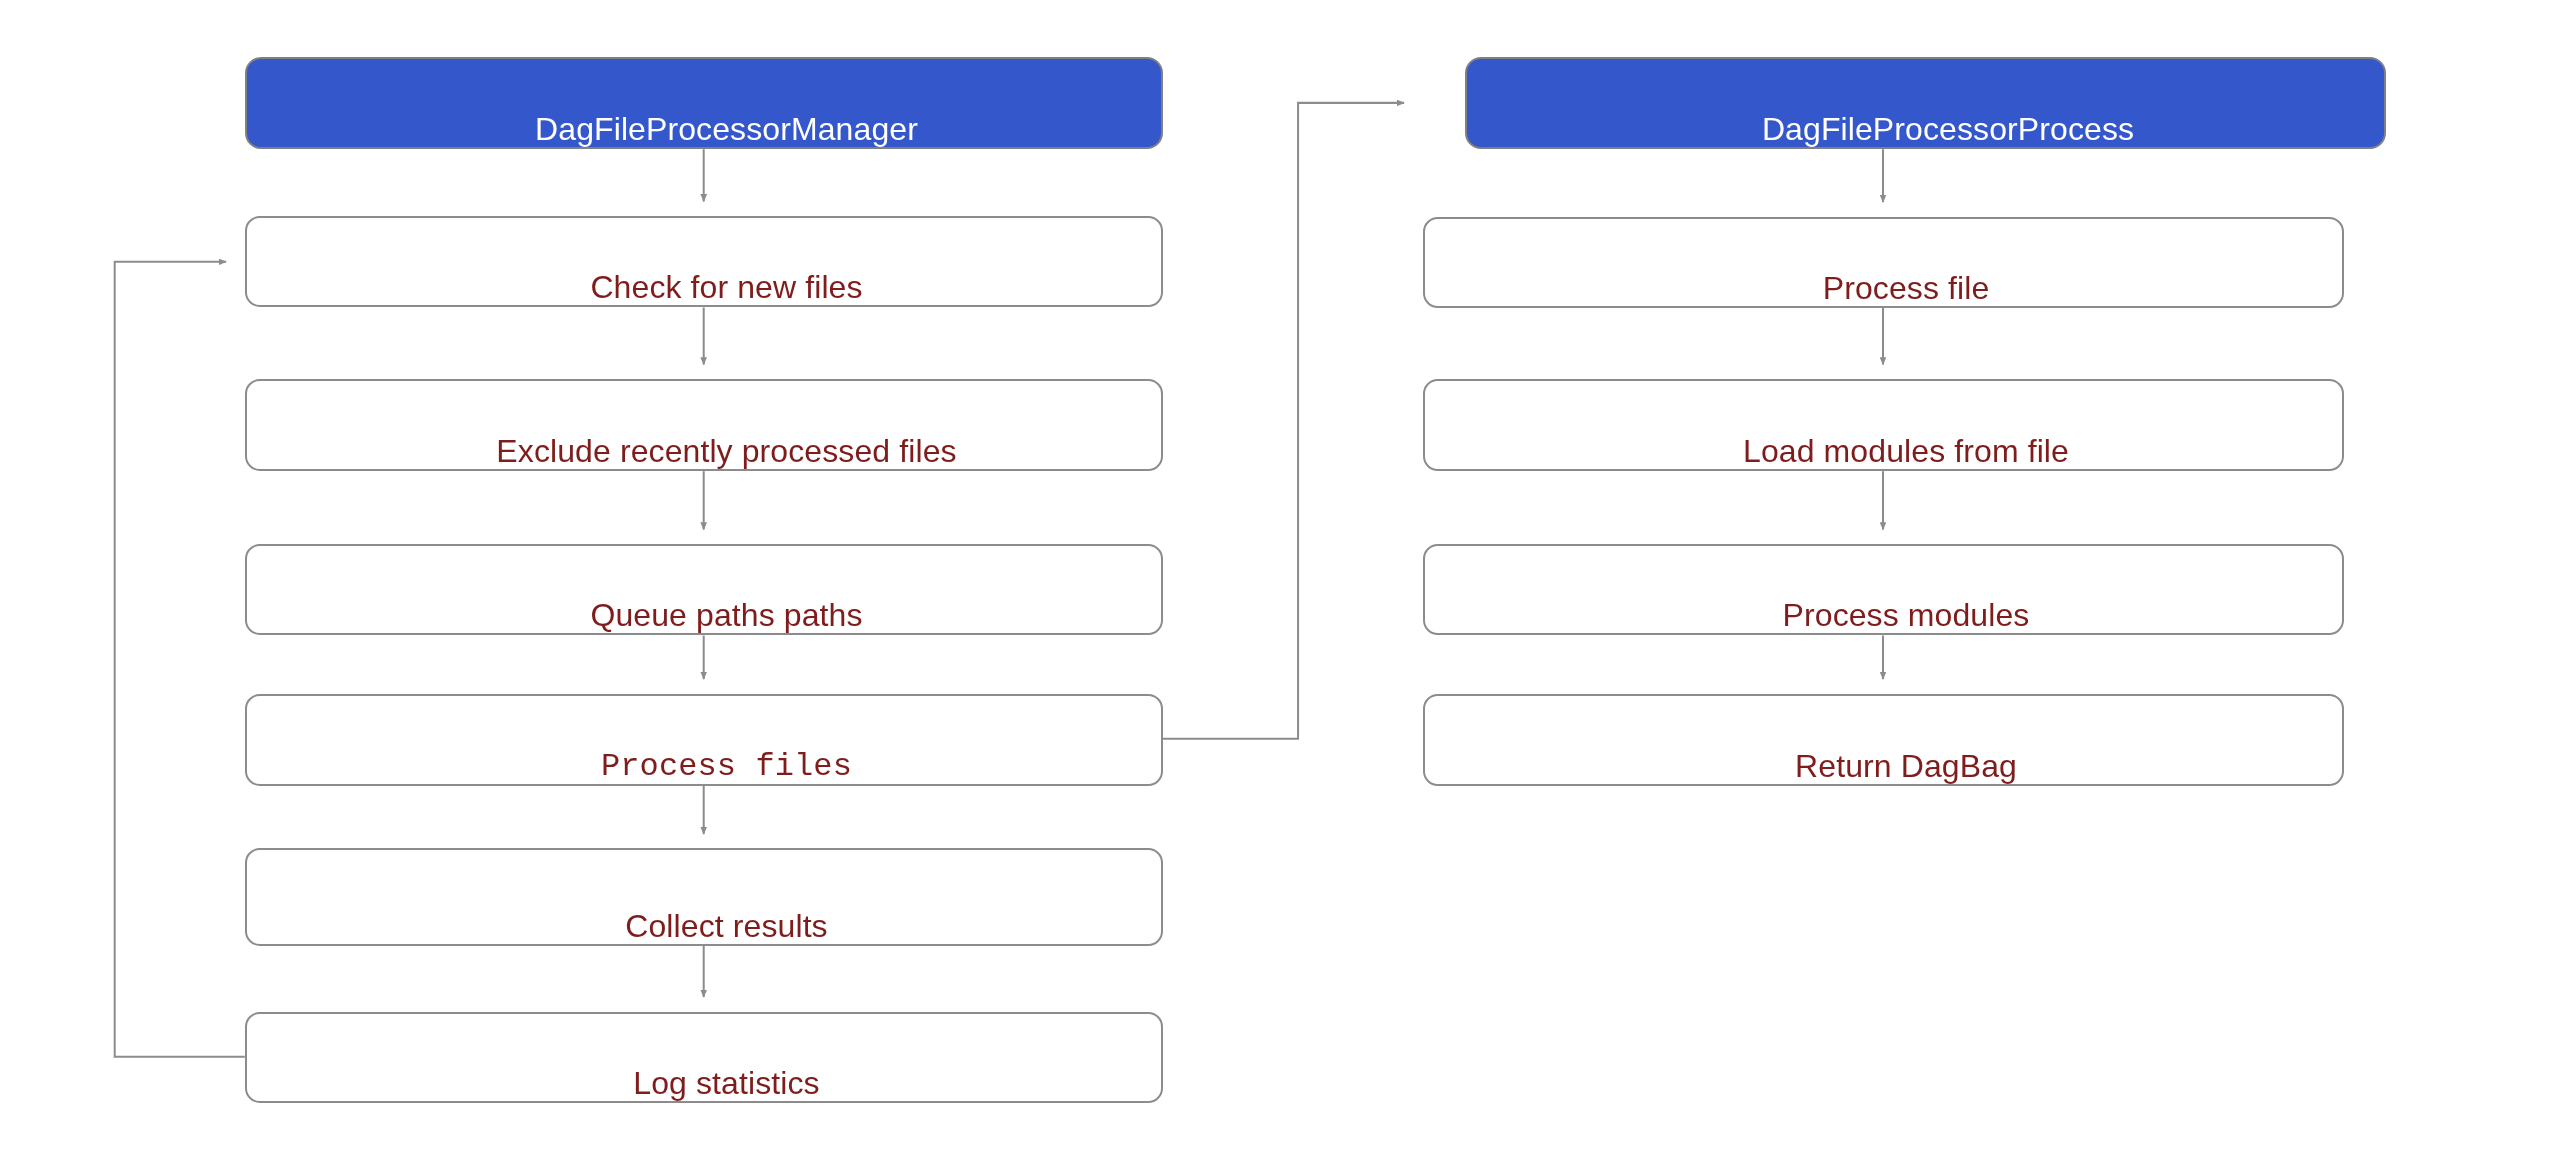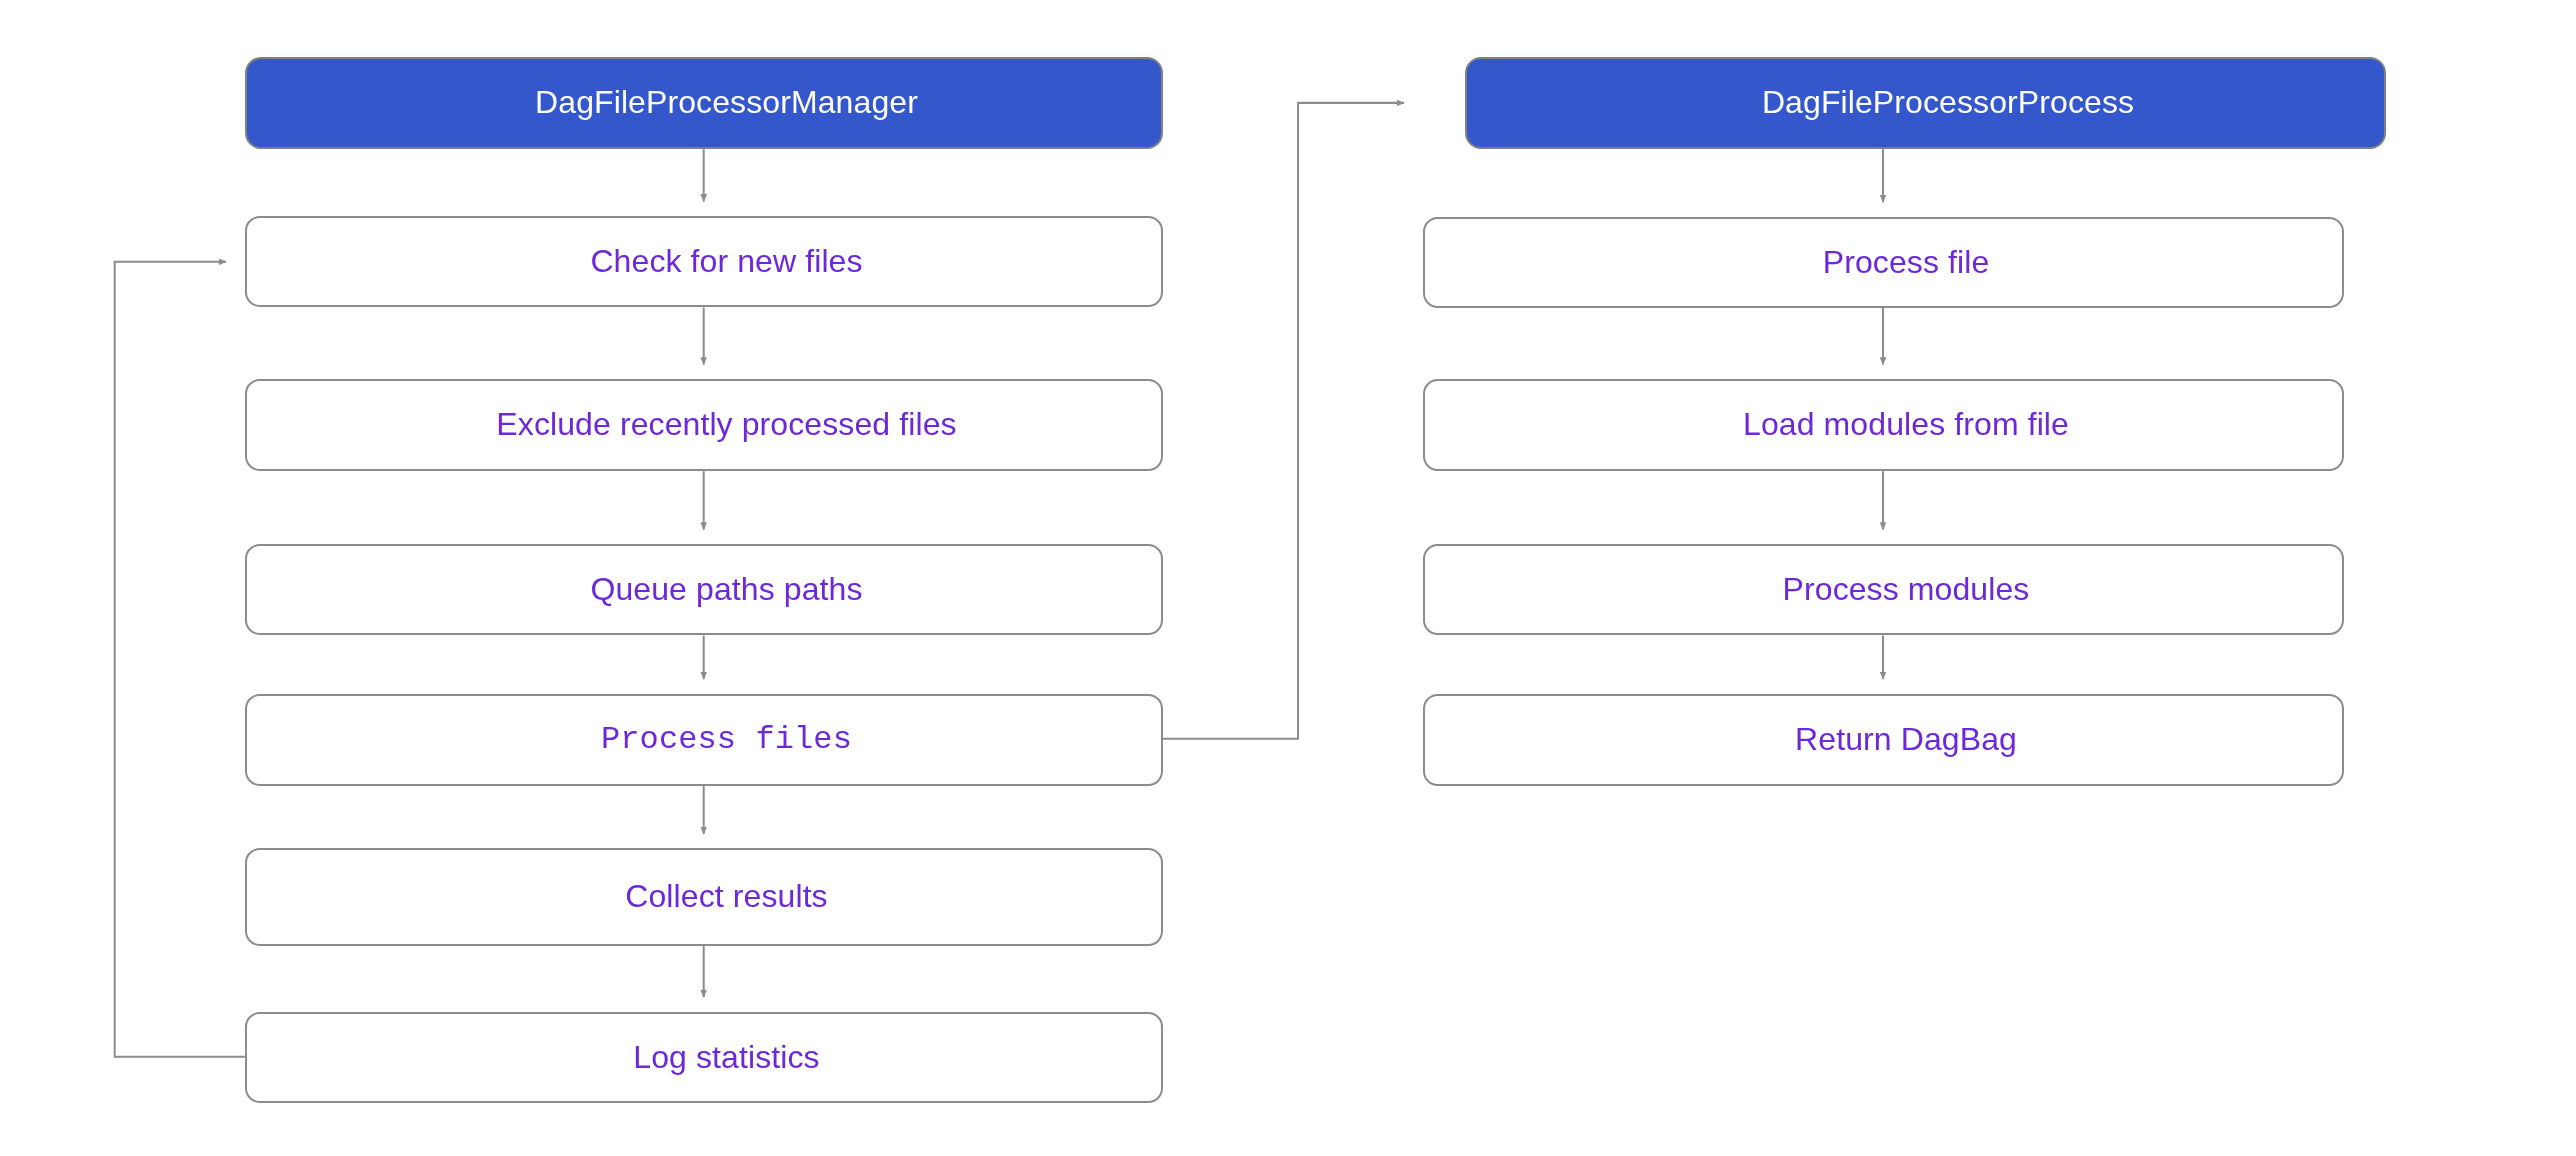--- a/index.html
+++ b/index.html
@@ -19,33 +19,33 @@
     position: absolute;
     left: 0;
     top: 0;
     width: 2576px;
     height: 1157px;
   }
   .node {
     position: absolute;
     box-sizing: border-box;
     display: flex;
-    align-items: center;
+    align-items: flex-end;
     justify-content: center;
     border-radius: 14.8px;
     border: 2px solid #8c8c8c;
     background: #ffffff;
     text-align: center;
     z-index: 2;
     padding-left: 45px;
   }
   .node-label {
     font-size: 32px;
     line-height: 1.1;
-    color: #6d28d9;
+    color: #7f1d1d;
     font-weight: 400;
     letter-spacing: 0.1px;
     padding: 0 19px;
   }
   .node.header {
     background: #3457cb;
     border-color: #7f8083;
     border-width: 2px;
     border-radius: 16px;
   }

